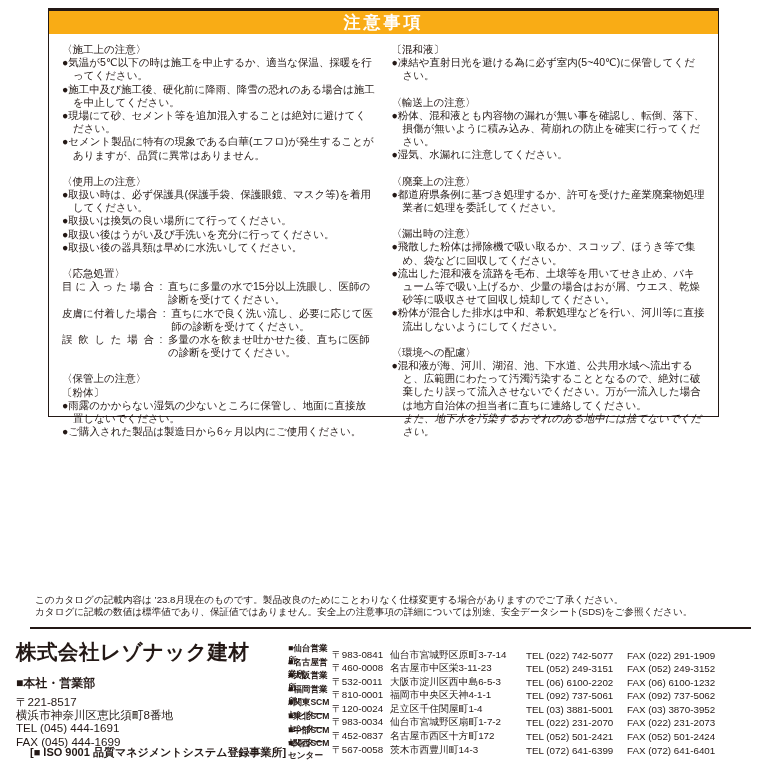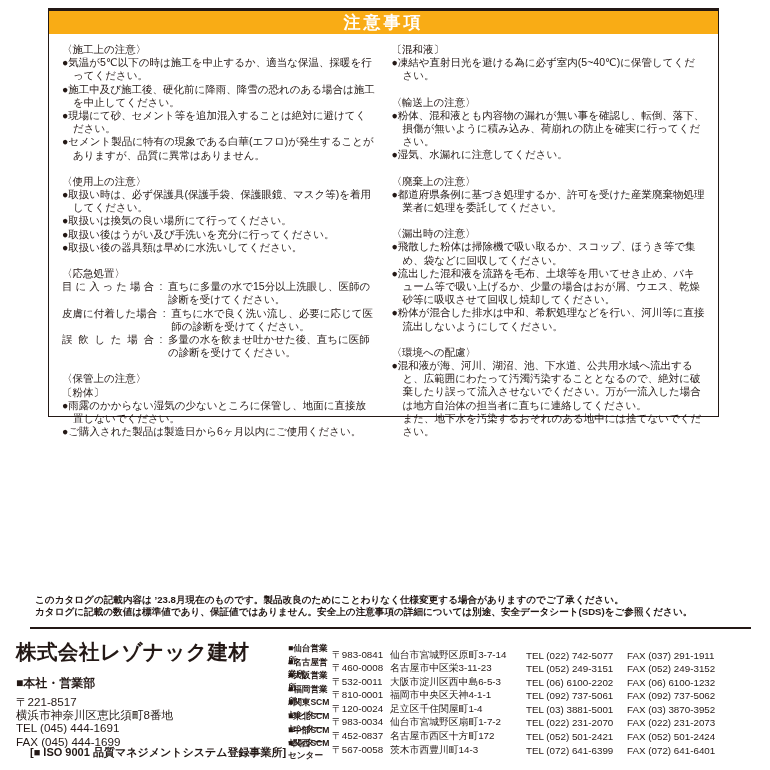--- a/index.html
+++ b/index.html
@@ -12,29 +12,29 @@
     border:1px solid #231815; border-top:none; background:#fff; }
   .notice-header { height:26px; background:#F9AC15; border-top:3px solid #231815;
     display:flex; align-items:center; justify-content:center; }
   .notice-title { color:#ffffff; font-size:17px; font-weight:bold; letter-spacing:3px; }
   .notice-body { display:flex; gap:16px; padding:9px 13px 0 13px; }
   .col { width:50%; font-size:10.5px; line-height:13.2px; font-weight:500; }
   .heading { margin-top:13px; }
   .col > *:first-child { margin-top:0; }
   .subheading { margin-top:0; }
   .bullet { padding-left:11px; text-indent:-11px; }
-  .plain { padding-left:11px; }
+  .plain { padding-left:11px;font-style:italic; }
   .labeled { display:flex; }
   .fa-label { flex:0 0 92px; white-space:nowrap; text-align:justify; text-align-last:justify; }
   .fa-colon { flex:0 0 14px; text-align:center; }
   .fa-text { flex:1; }
 
   
   .disclaimer { position:absolute; left:35px; top:594px; width:712px;
-    font-size:9.6px; line-height:12.4px; font-weight:700; }
+    font-size:9.6px; line-height:12.4px; font-weight:400; }
   .rule { position:absolute; left:30px; top:627px; width:721px; height:2px; background:#231815; }
   .footer { position:absolute; left:16px; top:638px; width:721px; display:flex; }
   .company { width:252px; }
   .company-name { font-size:20.5px; font-weight:bold; letter-spacing:0.5px; }
   .division { font-size:12px; font-weight:600; margin-top:9px; }
   .company-line { font-size:11.6px; line-height:12.2px; margin-top:1px; }
   .company-postal { margin-top:4px; }
   .company-url { font-size:11.8px; font-weight:bold; margin-top:2px; }
   .offices { flex:1; padding-top:5px; }
   .office-row { display:grid; grid-template-columns:64px 58px 136px 101px auto;
@@ -118,21 +118,21 @@
       <div class="company-line">横浜市神奈川区恵比須町8番地</div>
       <div class="company-line">TEL (045) 444-1691</div>
       <div class="company-line">FAX (045) 444-1699</div>
     </div>
     <div class="offices">
         <div class="office-row">
           <span class="office-name">■仙台営業所</span>
           <span class="office-postal">〒983-0841</span>
           <span class="office-address">仙台市宮城野区原町3-7-14</span>
           <span class="office-tel">TEL (022) 742-5077</span>
-          <span class="office-fax">FAX (037) 291-1911</span>
+          <span class="office-fax">FAX (022) 291-1909</span>
         </div>
         <div class="office-row">
           <span class="office-name">■名古屋営業所</span>
           <span class="office-postal">〒460-0008</span>
           <span class="office-address">名古屋市中区栄3-11-23</span>
           <span class="office-tel">TEL (052) 249-3151</span>
           <span class="office-fax">FAX (052) 249-3152</span>
         </div>
         <div class="office-row">
           <span class="office-name">■大阪営業所</span>

